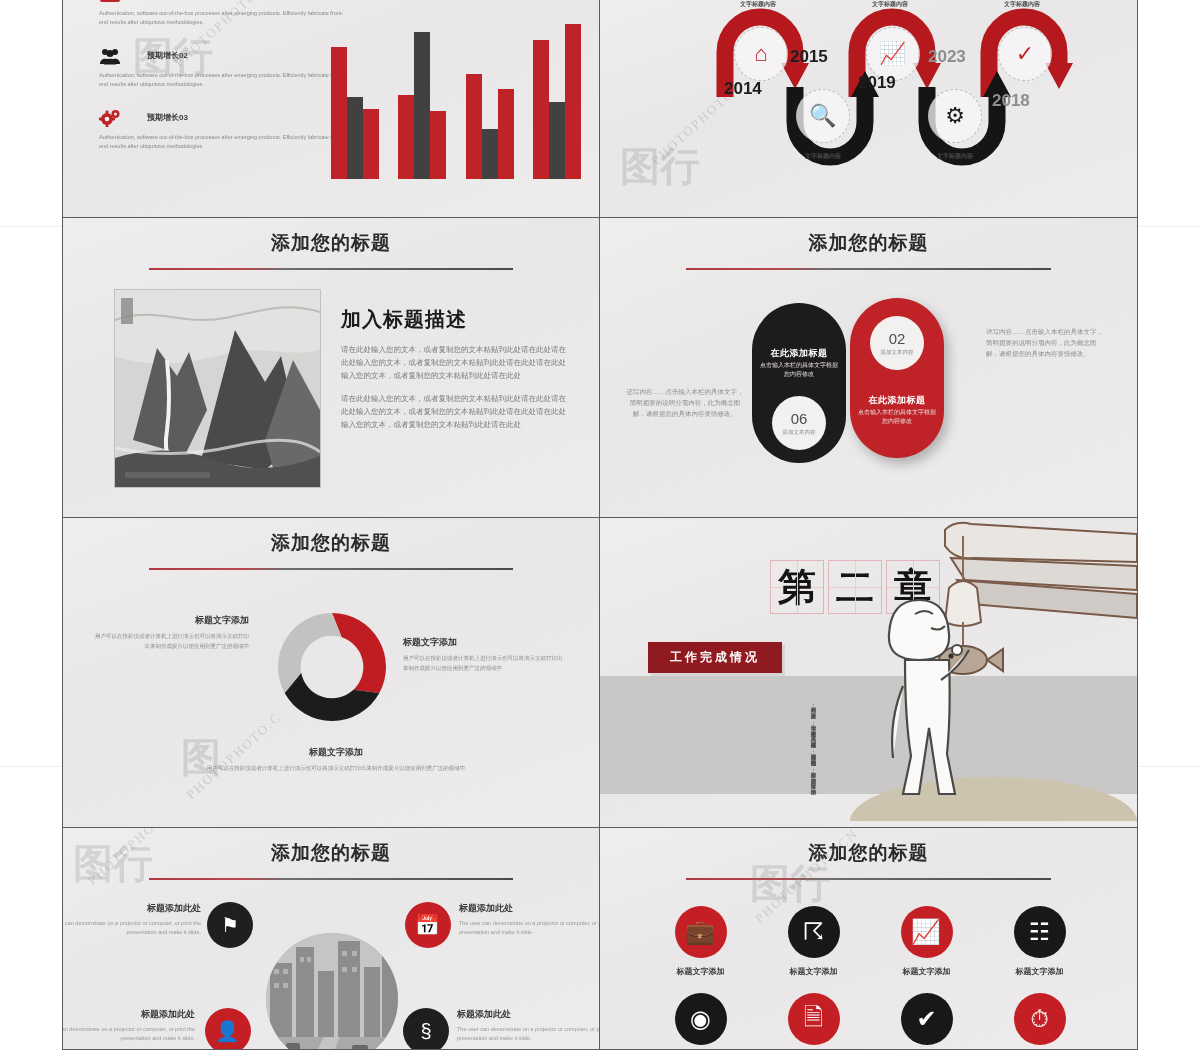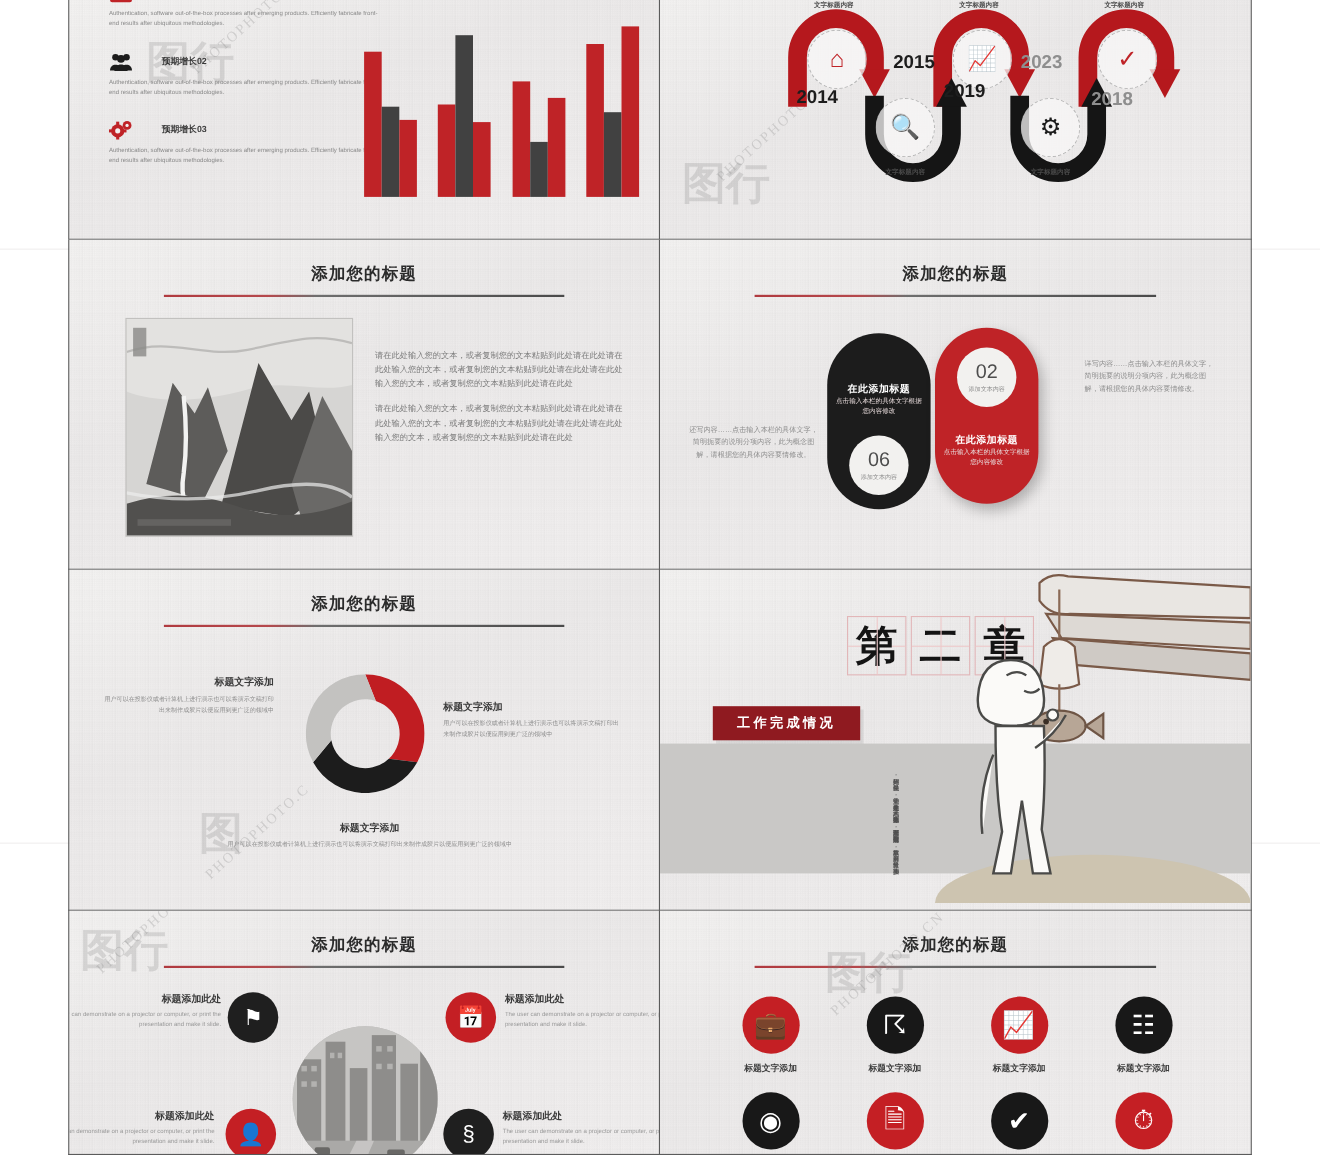--- a/index.html
+++ b/index.html
@@ -22,22 +22,22 @@
   .slide.row1{border-top:1px solid #5b5b5b;}
 
   
   .wm{position:absolute;pointer-events:none;opacity:.30;color:#8d8d8d;
       font-size:13px;letter-spacing:2px;transform:rotate(-42deg);
       white-space:nowrap;font-family:"Liberation Serif",serif;}
   .wm-seal{position:absolute;pointer-events:none;opacity:.22;}
   .wm-seal .ch{font-size:40px;color:#7c7c7c;font-family:"DejaVu Sans",sans-serif;font-weight:bold;}
 
   
-  .s-title{position:absolute;left:0;right:0;top:22px;text-align:center;
-           font-size:15px;font-weight:bold;color:#2b2b2b;letter-spacing:1px;}
+  .s-title{position:absolute;left:0;right:0;top:12px;text-align:center;
+           font-size:19px;font-weight:bold;color:#2b2b2b;letter-spacing:1px;}
   .s-rule{position:absolute;left:16%;right:16%;top:50px;height:2px;
           background:linear-gradient(90deg,#b03a3f 0%,#b5484c 26%,#6e6e6e 38%,#4a4a4a 100%);}
 
   
   .bl{position:absolute;left:36px;top:-14px;width:252px;}
   .bl-item{position:relative;margin-bottom:20px;}
   .bl-ico{position:absolute;left:0;top:0;width:22px;height:18px;}
   .bl-h{margin-left:48px;font-size:8px;font-weight:bold;color:#3a3a3a;
         line-height:18px;filter:blur(.35px);}
   .bl-p{margin-top:6px;font-size:5.5px;color:#8a8a8a;line-height:9px;filter:blur(.3px);}
@@ -76,21 +76,21 @@
   .pill{position:absolute;width:94px;height:160px;border-radius:47px;}
   .pill.blk{left:152px;top:85px;background:#1c1c1c;}
   .pill.red{left:250px;top:80px;background:#bf2327;box-shadow:4px 6px 12px rgba(0,0,0,.25);}
   .pill-h{position:absolute;left:0;right:0;text-align:center;color:#fff;
           font-size:9px;font-weight:bold;letter-spacing:.5px;}
   .pill-s{position:absolute;left:6px;right:6px;text-align:center;color:#e8dcdc;
           font-size:6px;line-height:9px;filter:blur(.25px);}
   .pill-circ{position:absolute;width:54px;height:54px;border-radius:50%;
              background:#f2f1ef;display:flex;flex-direction:column;
              align-items:center;justify-content:center;}
-  .pc-num{font-size:18px;color:#4d4d4d;line-height:1;}
+  .pc-num{font-size:15px;color:#4d4d4d;line-height:1;}
   .pc-sub{font-size:5.5px;color:#8a8a8a;margin-top:3px;filter:blur(.25px);}
   .pill-txt{position:absolute;width:118px;font-size:6.5px;line-height:11px;
             color:#8e8e8e;filter:blur(.3px);}
 
   
   .donut{position:absolute;left:215px;top:95px;width:108px;height:108px;}
   .dn-lab{position:absolute;}
   .dn-h{font-size:9px;font-weight:bold;color:#3b3b3b;filter:blur(.3px);}
   .dn-p{margin-top:5px;font-size:5.5px;line-height:9.5px;color:#8d8d8d;filter:blur(.3px);}
 
@@ -269,24 +269,24 @@
           <span class="gl red">📈</span>
         </div>
         <div class="tl-node" style="left:328px;top:90px">
           <span class="gl blk">⚙</span>
         </div>
         <div class="tl-node" style="left:398px;top:28px">
           <span class="gl red">✓</span>
         </div>
 
         <div class="tl-year dark" style="left:124px;top:80px">2014</div>
-        <div class="tl-year dark" style="left:212px;top:48px">2015</div>
+        <div class="tl-year dark" style="left:190px;top:48px">2015</div>
         <div class="tl-year dark" style="left:258px;top:74px">2019</div>
         <div class="tl-year gray" style="left:328px;top:48px">2023</div>
-        <div class="tl-year gray" style="left:392px;top:81px">2018</div>
+        <div class="tl-year gray" style="left:392px;top:92px">2018</div>
       </div>
     </div>
 
     <div class="slide col1">
       <div class="s-title">添加您的标题</div>
       <div class="s-rule"></div>
 
       <div class="ink">
         <svg width="205" height="197" viewBox="0 0 205 197">
           <rect width="205" height="197" fill="#d6d5d3"></rect>
@@ -297,20 +297,21 @@
           <path d="M150 150 L178 70 L205 120 L205 185 L160 185z" fill="#6a6967"></path>
           <path d="M52 70 q4 40 0 70 q-3 18 2 30" stroke="#f3f3f2" stroke-width="4" fill="none"></path>
           <path d="M0 168 q50 -16 100 2 t105 -4 v31 H0z" fill="#51504e"></path>
           <path d="M0 158 q60 12 120 -2 t85 6" stroke="#ededec" stroke-width="3" fill="none" opacity=".7"></path>
           <rect x="6" y="8" width="12" height="26" fill="#8a8987" opacity=".8"></rect>
           <rect x="10" y="182" width="85" height="6" fill="#6c6b69" opacity=".7"></rect>
         </svg>
       </div>
 
       <div class="desc">
+        <div class="desc-h">加入标题描述</div>
         <div class="desc-p">请在此处输入您的文本，或者复制您的文本粘贴到此处请在此处请在此处输入您的文本，或者复制您的文本粘贴到此处请在此处请在此处输入您的文本，或者复制您的文本粘贴到此处请在此处</div>
         <div class="desc-p">请在此处输入您的文本，或者复制您的文本粘贴到此处请在此处请在此处输入您的文本，或者复制您的文本粘贴到此处请在此处请在此处输入您的文本，或者复制您的文本粘贴到此处请在此处</div>
       </div>
     </div>
 
     <div class="slide">
       <div class="s-title">添加您的标题</div>
       <div class="s-rule"></div>
 
       <div class="pill-txt" style="left:26px;top:168px;text-align:center">还写内容……点击输入本栏的具体文字，简明扼要的说明分项内容，此为概念图解，请根据您的具体内容要情修改。</div>

